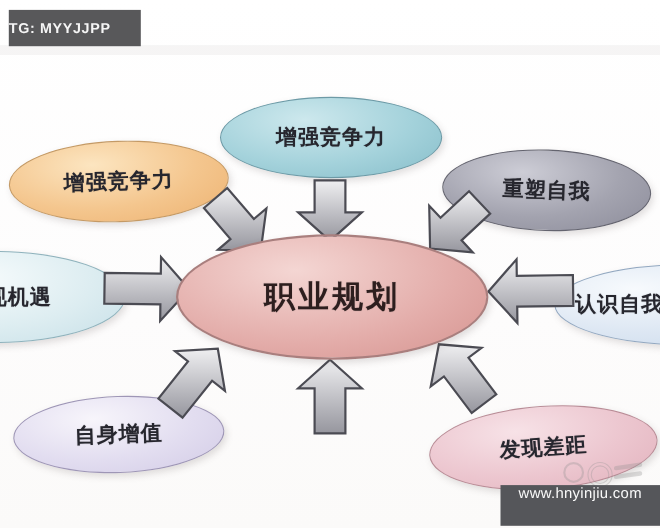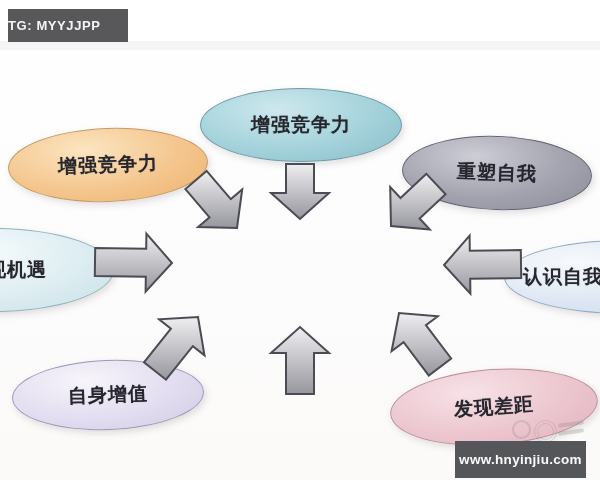--- a/index.html
+++ b/index.html
@@ -10,23 +10,23 @@
   }
   .band{position:absolute;left:0;top:41px;width:600px;height:9px;background:#e9e7e6;opacity:.4;}
   
   .badge{
     position:absolute;left:8px;top:9px;width:120px;height:33px;background:#58585a;
     color:#f5f5f5;font-size:13px;font-weight:bold;letter-spacing:.6px;
     display:flex;align-items:center;z-index:10;
   }
   
   .urlbar{
-    position:absolute;left:455px;top:441px;width:131px;height:37px;background:#55565a;
-    color:#fafafa;font-size:13.5px;font-weight:bold;letter-spacing:.3px;
-    display:flex;align-items:center;justify-content:center;z-index:10;
+    position:absolute;left:455px;top:441px;width:145px;height:37px;background:#55565a;
+    color:#fafafa;font-size:13.5px;font-weight:normal;letter-spacing:.3px;
+    display:flex;justify-content:center;z-index:10;
   }
   .watermark{position:absolute;left:498px;top:417px;width:96px;height:24px;opacity:.30;z-index:4;}
   .watermark .ring{position:absolute;width:15px;height:15px;border:2.5px solid #8f8f8f;border-radius:50%;top:3px;}
   .watermark .r1{left:14px;}
   .watermark .r2{left:36px;border-style:double;border-width:4px;}
   .watermark .bar1,.watermark .bar2{position:absolute;width:26px;height:4px;background:#8f8f8f;border-radius:2px;}
   .watermark .bar1{left:60px;top:5px;transform:rotate(-8deg);}
   .watermark .bar2{left:60px;top:13px;transform:rotate(-8deg);}
   
   .node{
@@ -129,20 +129,23 @@
   <polygon points="286.0,164.0 286.0,193.0 271.0,193.0 300.0,219.0 329.0,193.0 314.0,193.0 314.0,164.0" fill="url(#arrowGrad)" stroke="#4b4b53" stroke-width="2" stroke-linejoin="miter"></polygon>
       <polygon points="185.4,189.1 209.5,217.3 198.1,227.1 237.0,228.0 242.2,189.4 230.8,199.1 206.6,170.9" fill="url(#arrowGrad)" stroke="#4b4b53" stroke-width="2" stroke-linejoin="miter"></polygon>
       <polygon points="426.4,173.8 400.5,198.0 390.2,187.1 391.0,226.0 429.8,229.5 419.6,218.5 445.6,194.2" fill="url(#arrowGrad)" stroke="#4b4b53" stroke-width="2" stroke-linejoin="miter"></polygon>
       <polygon points="94.8,276.0 145.8,276.7 145.6,291.7 172.0,263.0 146.4,233.7 146.2,248.7 95.2,248.0" fill="url(#arrowGrad)" stroke="#4b4b53" stroke-width="2" stroke-linejoin="miter"></polygon>
       <polygon points="520.8,250.0 469.8,250.7 469.6,235.7 444.0,265.0 470.4,293.7 470.2,278.7 521.2,278.0" fill="url(#arrowGrad)" stroke="#4b4b53" stroke-width="2" stroke-linejoin="miter"></polygon>
       <polygon points="166.0,379.7 192.8,346.1 204.5,355.4 198.0,317.0 159.1,319.3 170.9,328.6 144.0,362.3" fill="url(#arrowGrad)" stroke="#4b4b53" stroke-width="2" stroke-linejoin="miter"></polygon>
       <polygon points="314.0,394.0 314.0,353.0 329.0,353.0 300.0,327.0 271.0,353.0 286.0,353.0 286.0,394.0" fill="url(#arrowGrad)" stroke="#4b4b53" stroke-width="2" stroke-linejoin="miter"></polygon>
       <polygon points="451.2,358.5 425.9,325.2 437.8,316.2 399.0,313.0 391.6,351.2 403.6,342.2 428.8,375.5" fill="url(#arrowGrad)" stroke="#4b4b53" stroke-width="2" stroke-linejoin="miter"></polygon>
     </svg>
 
+  <div class="node n-center">
+    <span>职业规划</span>
+  </div>
 
   <div class="watermark">
     <span class="ring r1"></span>
       <span class="ring r2"></span>
     <span class="bar1"></span>
       <span class="bar2"></span>
   </div>
 
   <div class="urlbar">
     <span>www.hnyinjiu.com</span>

